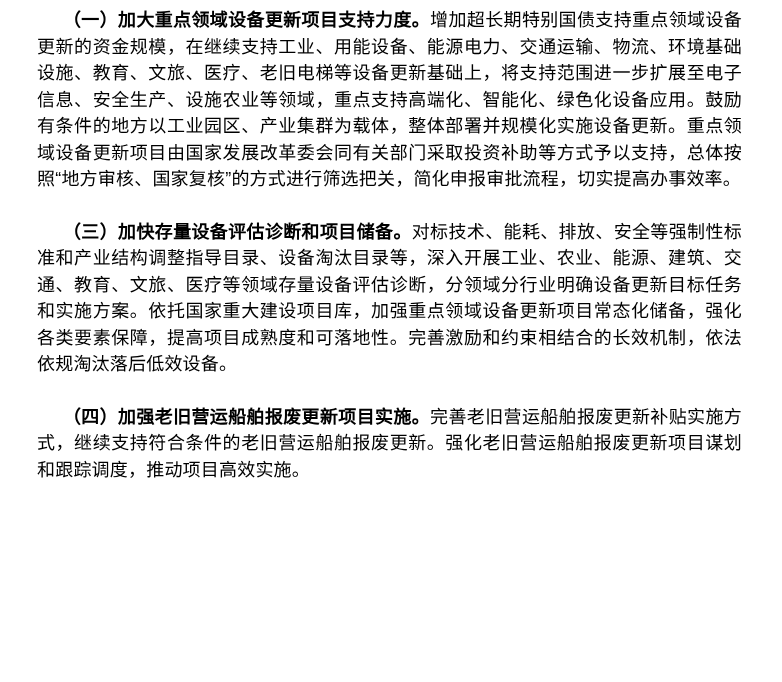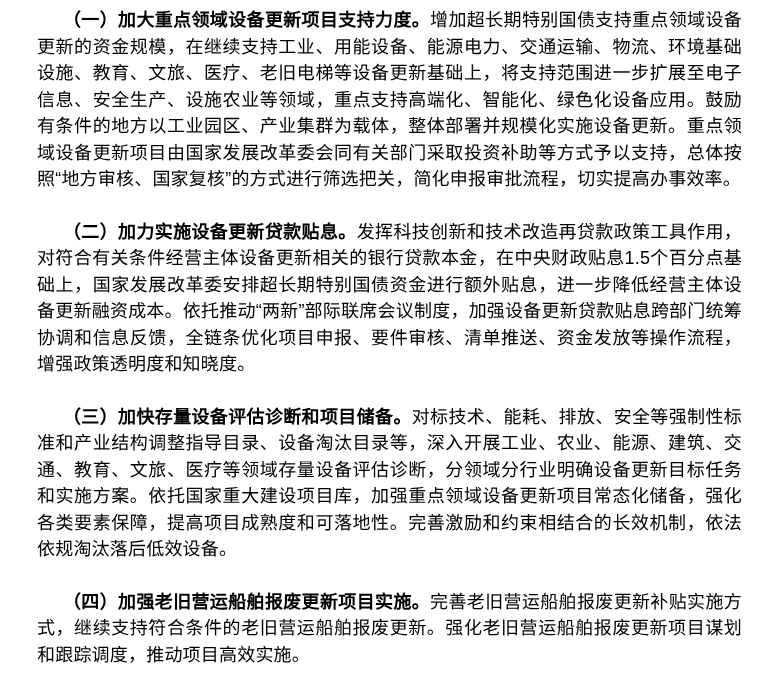--- a/index.html
+++ b/index.html
@@ -35,19 +35,18 @@
     font-weight: bold;
   }
 </style>
 </head>
 <body>
 
 <main class="article">
 
   <p class="para"><strong class="para-heading">（一）加大重点领域设备更新项目支持力度。</strong><span>增加超长期特别国债支持重点领域设备更新的资金规模，在继续支持工业、用能设备、能源电力、交通运输、物流、环境基础设施、教育、文旅、医疗、老旧电梯等设备更新基础上，将支持范围进一步扩展至电子信息、安全生产、设施农业等领域，重点支持高端化、智能化、绿色化设备应用。鼓励有条件的地方以工业园区、产业集群为载体，整体部署并规模化实施设备更新。重点领域设备更新项目由国家发展改革委会同有关部门采取投资补助等方式予以支持，总体按照“地方审核、国家复核”的方式进行筛选把关，简化申报审批流程，切实提高办事效率。</span></p>
 
-  <p class="para"><strong class="para-heading">（二）加力实施设备更新贷款贴息。</strong><span>发挥科技创新和技术改造再贷款政策工具作用，对符合有关条件经营主体设备更新相关的银行贷款本金，在中央财政贴息1.5个百分点基础上，国家发展改革委安排超长期特别国债资金进行额外贴息，进一步降低经营主体设备更新融资成本。依托推动“两新”部际联席会议制度，加强设备更新贷款贴息跨部门统筹协调和信息反馈，全链条优化项目申报、要件审核、清单推送、资金发放等操作流程，增强政策透明度和知晓度。</span></p>
 
   <p class="para"><strong class="para-heading">（三）加快存量设备评估诊断和项目储备。</strong><span>对标技术、能耗、排放、安全等强制性标准和产业结构调整指导目录、设备淘汰目录等，深入开展工业、农业、能源、建筑、交通、教育、文旅、医疗等领域存量设备评估诊断，分领域分行业明确设备更新目标任务和实施方案。依托国家重大建设项目库，加强重点领域设备更新项目常态化储备，强化各类要素保障，提高项目成熟度和可落地性。完善激励和约束相结合的长效机制，依法依规淘汰落后低效设备。</span></p>
 
   <p class="para"><strong class="para-heading">（四）加强老旧营运船舶报废更新项目实施。</strong><span>完善老旧营运船舶报废更新补贴实施方式，继续支持符合条件的老旧营运船舶报废更新。强化老旧营运船舶报废更新项目谋划和跟踪调度，推动项目高效实施。</span></p>
 
 </main>
 
 </body></html>

